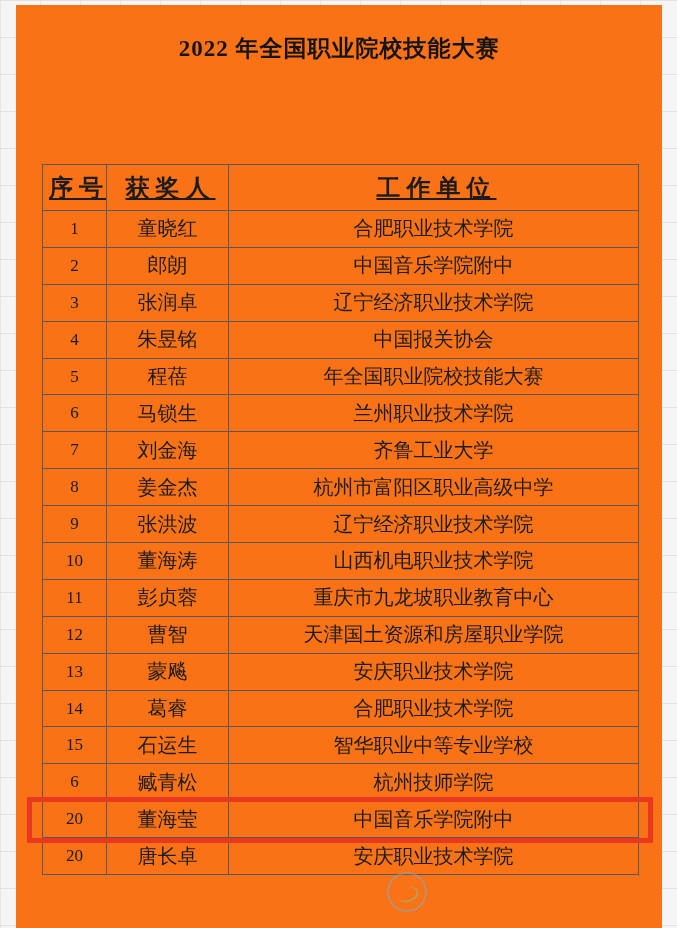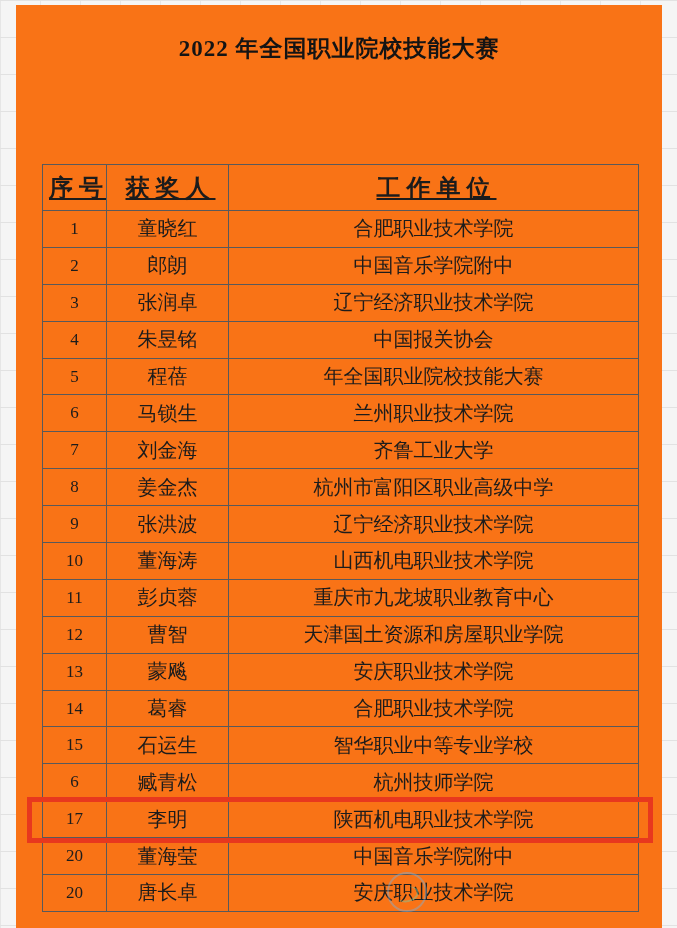--- a/index.html
+++ b/index.html
@@ -163,25 +163,20 @@
           <td class="no-cell">15</td>
           <td>石运生</td>
           <td>智华职业中等专业学校</td>
         </tr>
       <tr>
           <td class="no-cell">6</td>
           <td>臧青松</td>
           <td>杭州技师学院</td>
         </tr>
       <tr>
-          <td class="no-cell">17</td>
-          <td>李明</td>
-          <td>陕西机电职业技术学院</td>
-        </tr>
-      <tr>
           <td class="no-cell">20</td>
           <td>董海莹</td>
           <td>中国音乐学院附中</td>
         </tr>
       <tr>
           <td class="no-cell">20</td>
           <td>唐长卓</td>
           <td>安庆职业技术学院</td>
         </tr>
     </tbody>

